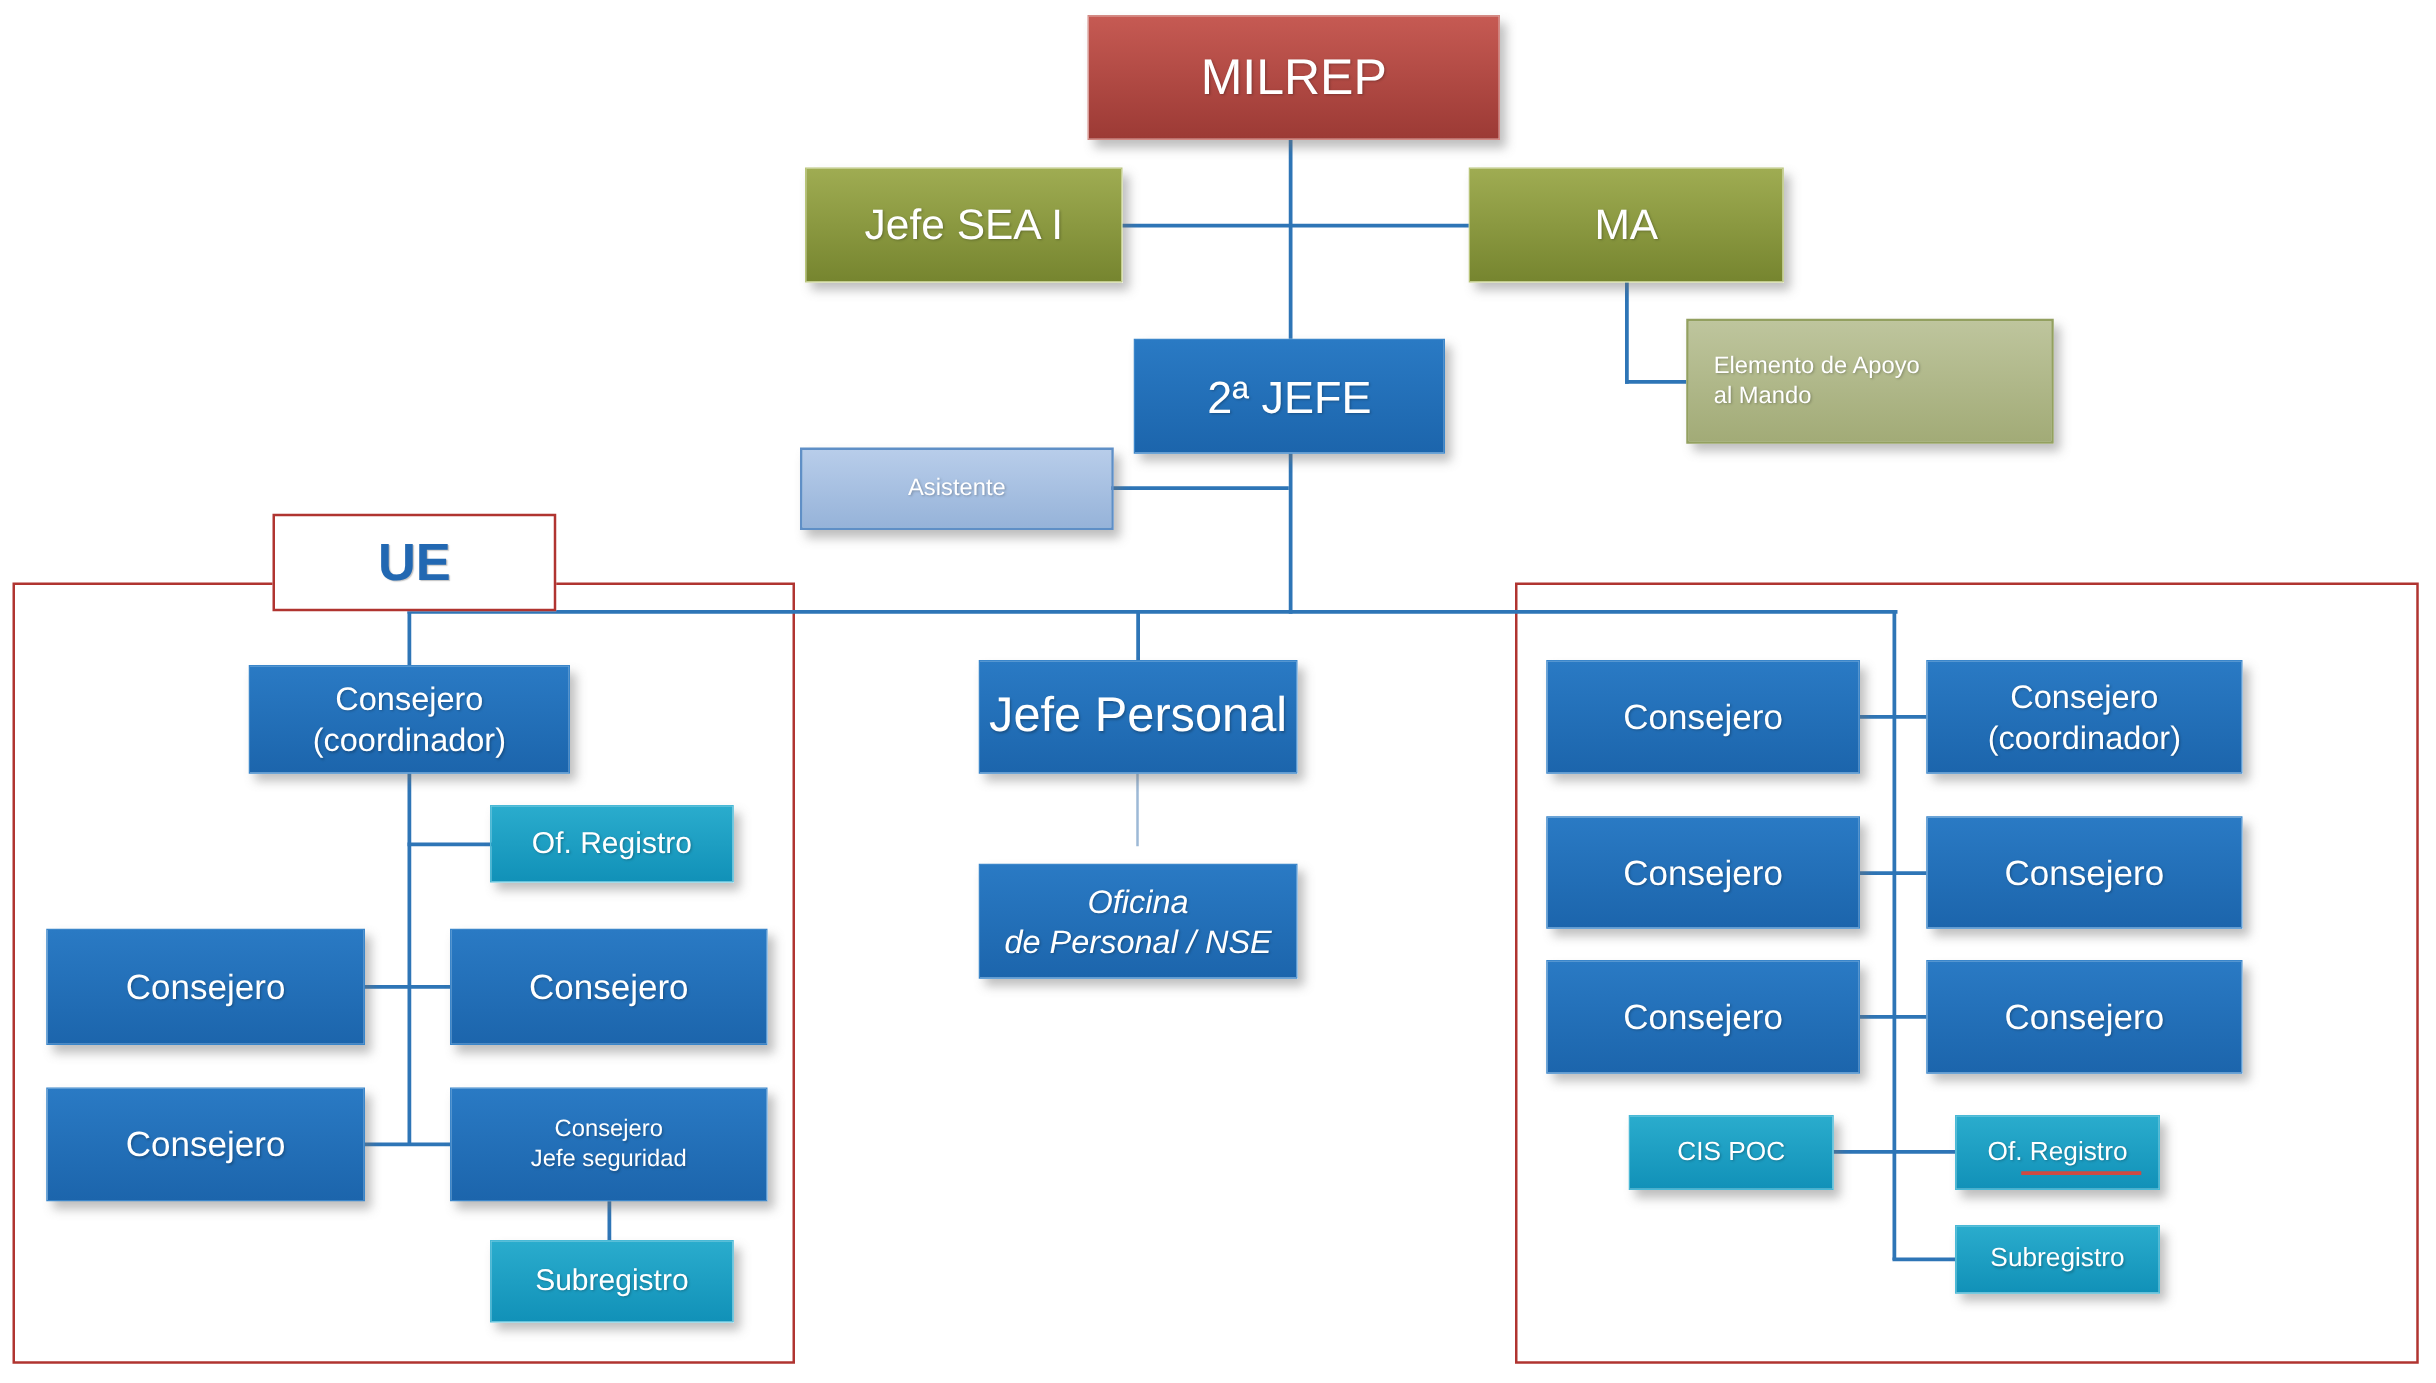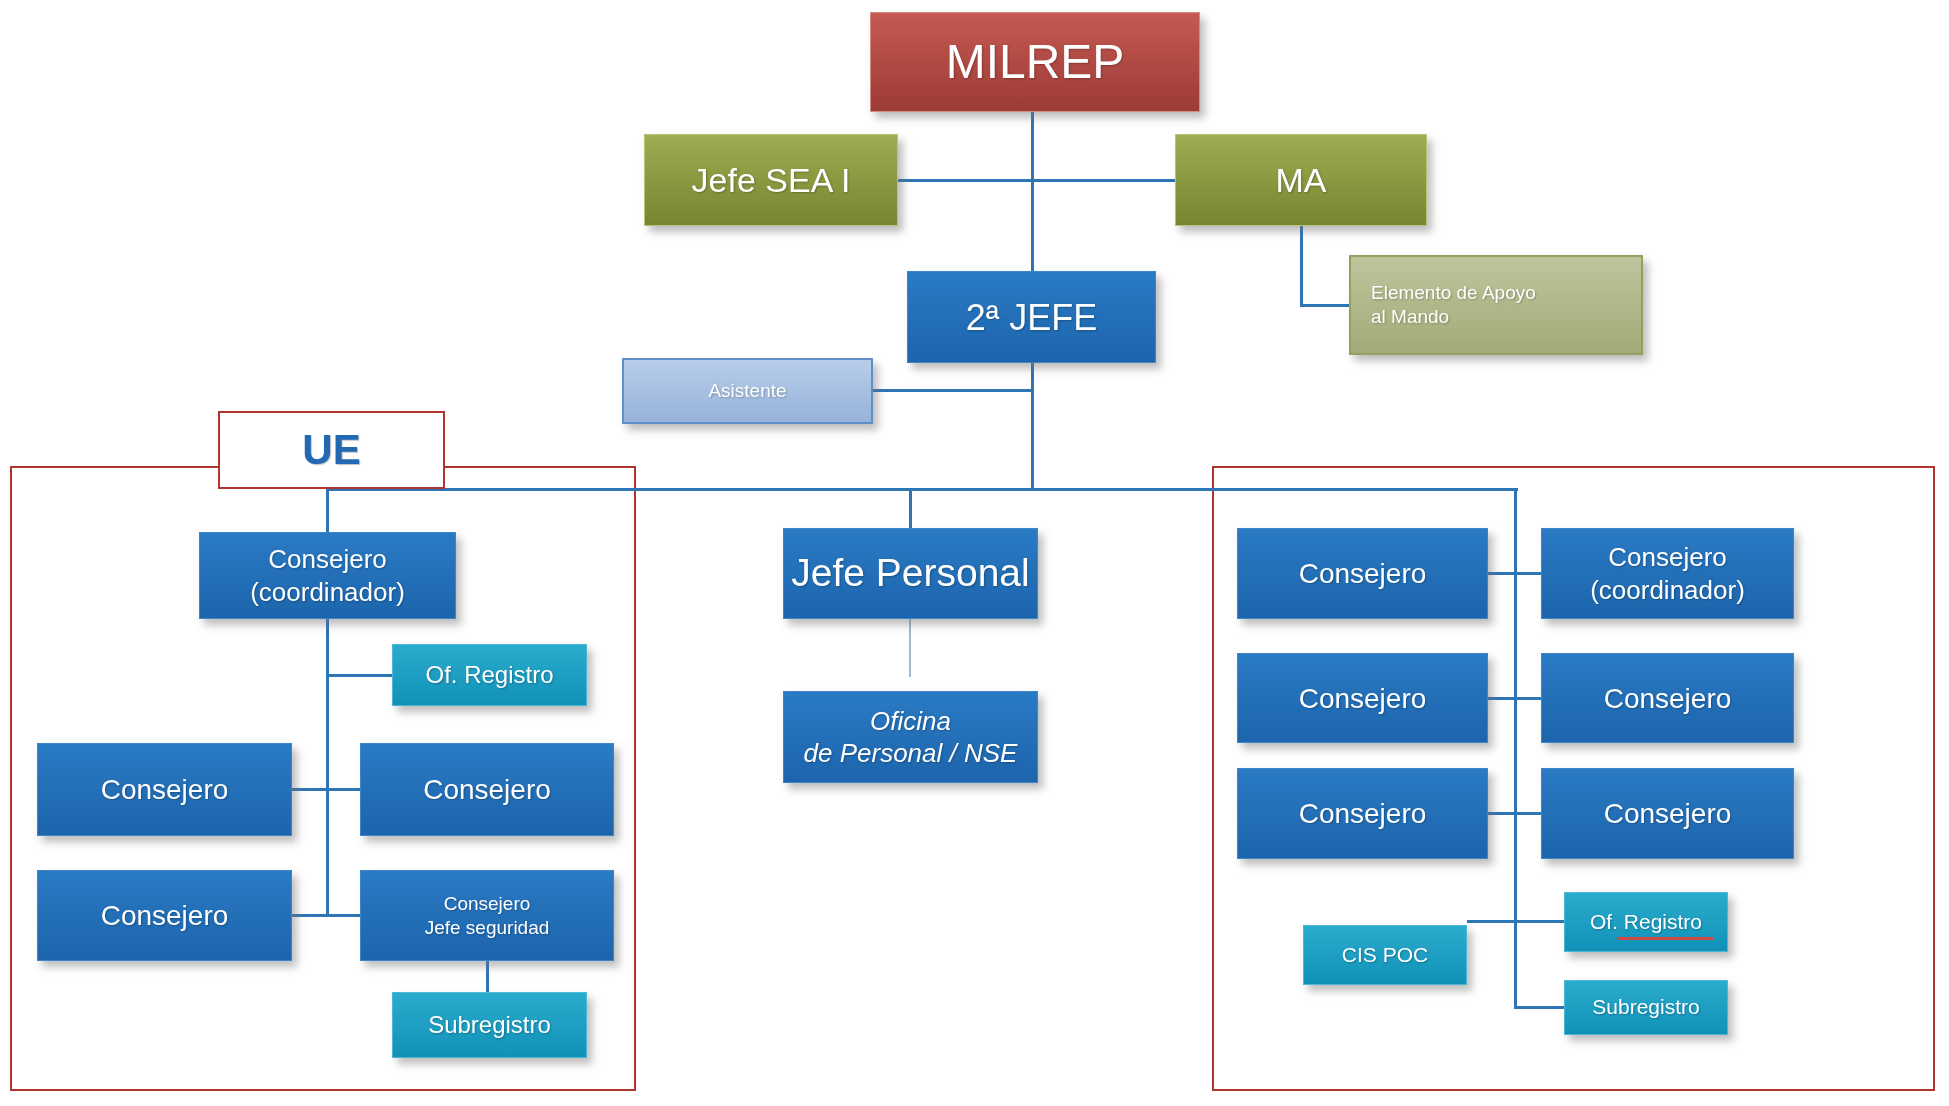--- a/index.html
+++ b/index.html
@@ -53,21 +53,21 @@
   .line-light { background: #9db9d6; }
   .left-align { justify-content: flex-start; text-align: left; padding-left: 20px; }
   .red-underline {
     position: absolute;
     height: 3px;
     background: #cf4a42;
     bottom: 11px;
     left: 52px;
     width: 96px;
   }
-  .fs48 { font-size: 48px; }
+  .fs48 { font-size: 40px; }
   .fs38 { font-size: 36px; }
   .fs34 { font-size: 34px; }
   .fs29 { font-size: 39px; }
   .fs28 { font-size: 28px; }
   .fs27 { font-size: 19px; }
   .fs26 { font-size: 26px; }
   .fs24 { font-size: 24px; }
   .fs21 { font-size: 21px; }
 </style>
 </head>
@@ -99,21 +99,21 @@
   <div class="line" style="left:1488px; top:812px; width:53px; height:3px;"></div>
   <div class="line" style="left:1467px; top:920px; width:97px; height:3px;"></div>
   <div class="line" style="left:1514px; top:1006px; width:50px; height:3px;"></div>
 
   <div class="box red fs48" style="left:870px; top:12px; width:330px; height:100px;">MILREP</div>
   <div class="box olive fs34" style="left:1175px; top:134px; width:252px; height:92px;">MA</div>
   <div class="box olive fs34" style="left:644px; top:134px; width:254px; height:92px;">Jefe SEA I</div>
   <div class="box sage fs27 left-align" style="left:1349px; top:255px; width:294px; height:100px;">Elemento de Apoyo
 al Mando</div>
   <div class="box blue fs38" style="left:907px; top:271px; width:249px; height:92px;">2ª JEFE</div>
-  <div class="box lightblue fs27" style="left:622px; top:358px; width:251px; height:66px;">Asistente</div>
+  <div class="box lightblue fs27" style="left:640px; top:358px; width:251px; height:66px;">Asistente</div>
 
   <div class="group-label" style="left:218px; top:392px; width:227px; height:78px;margin-top:19px;">UE</div>
 
   <div class="box blue fs26" style="left:199px; top:532px; width:257px; height:87px;">Consejero
 (coordinador)</div>
   <div class="box teal fs24" style="left:392px; top:644px; width:195px; height:62px;">Of. Registro</div>
   <div class="box blue fs28" style="left:37px; top:743px; width:255px; height:93px;">Consejero</div>
   <div class="box blue fs28" style="left:360px; top:743px; width:254px; height:93px;">Consejero</div>
   <div class="box blue fs28" style="left:37px; top:870px; width:255px; height:91px;">Consejero</div>
   <div class="box blue fs27" style="left:360px; top:870px; width:254px; height:91px;">Consejero
@@ -124,20 +124,20 @@
   <div class="box blue fs26" style="left:783px; top:691px; width:255px; height:92px;font-style:italic;">Oficina
 de Personal / NSE</div>
 
   <div class="box blue fs28" style="left:1237px; top:528px; width:251px; height:91px;">Consejero</div>
   <div class="box blue fs26" style="left:1541px; top:528px; width:253px; height:91px;">Consejero
 (coordinador)</div>
   <div class="box blue fs28" style="left:1237px; top:653px; width:251px; height:90px;">Consejero</div>
   <div class="box blue fs28" style="left:1541px; top:653px; width:253px; height:90px;">Consejero</div>
   <div class="box blue fs28" style="left:1237px; top:768px; width:251px; height:91px;">Consejero</div>
   <div class="box blue fs28" style="left:1541px; top:768px; width:253px; height:91px;">Consejero</div>
-  <div class="box teal fs21" style="left:1303px; top:892px; width:164px; height:60px;margin-top:33px;">CIS POC</div>
+  <div class="box teal fs21" style="left:1303px; top:892px; width:164px; height:60px;">CIS POC</div>
   <div class="box teal fs21" style="left:1564px; top:892px; width:164px; height:60px;">
     <span>Of. Registro</span>
     <i class="red-underline"></i>
   </div>
   <div class="box teal fs21" style="left:1564px; top:980px; width:164px; height:55px;">Subregistro</div>
 
 </div>
 
 </body></html>

